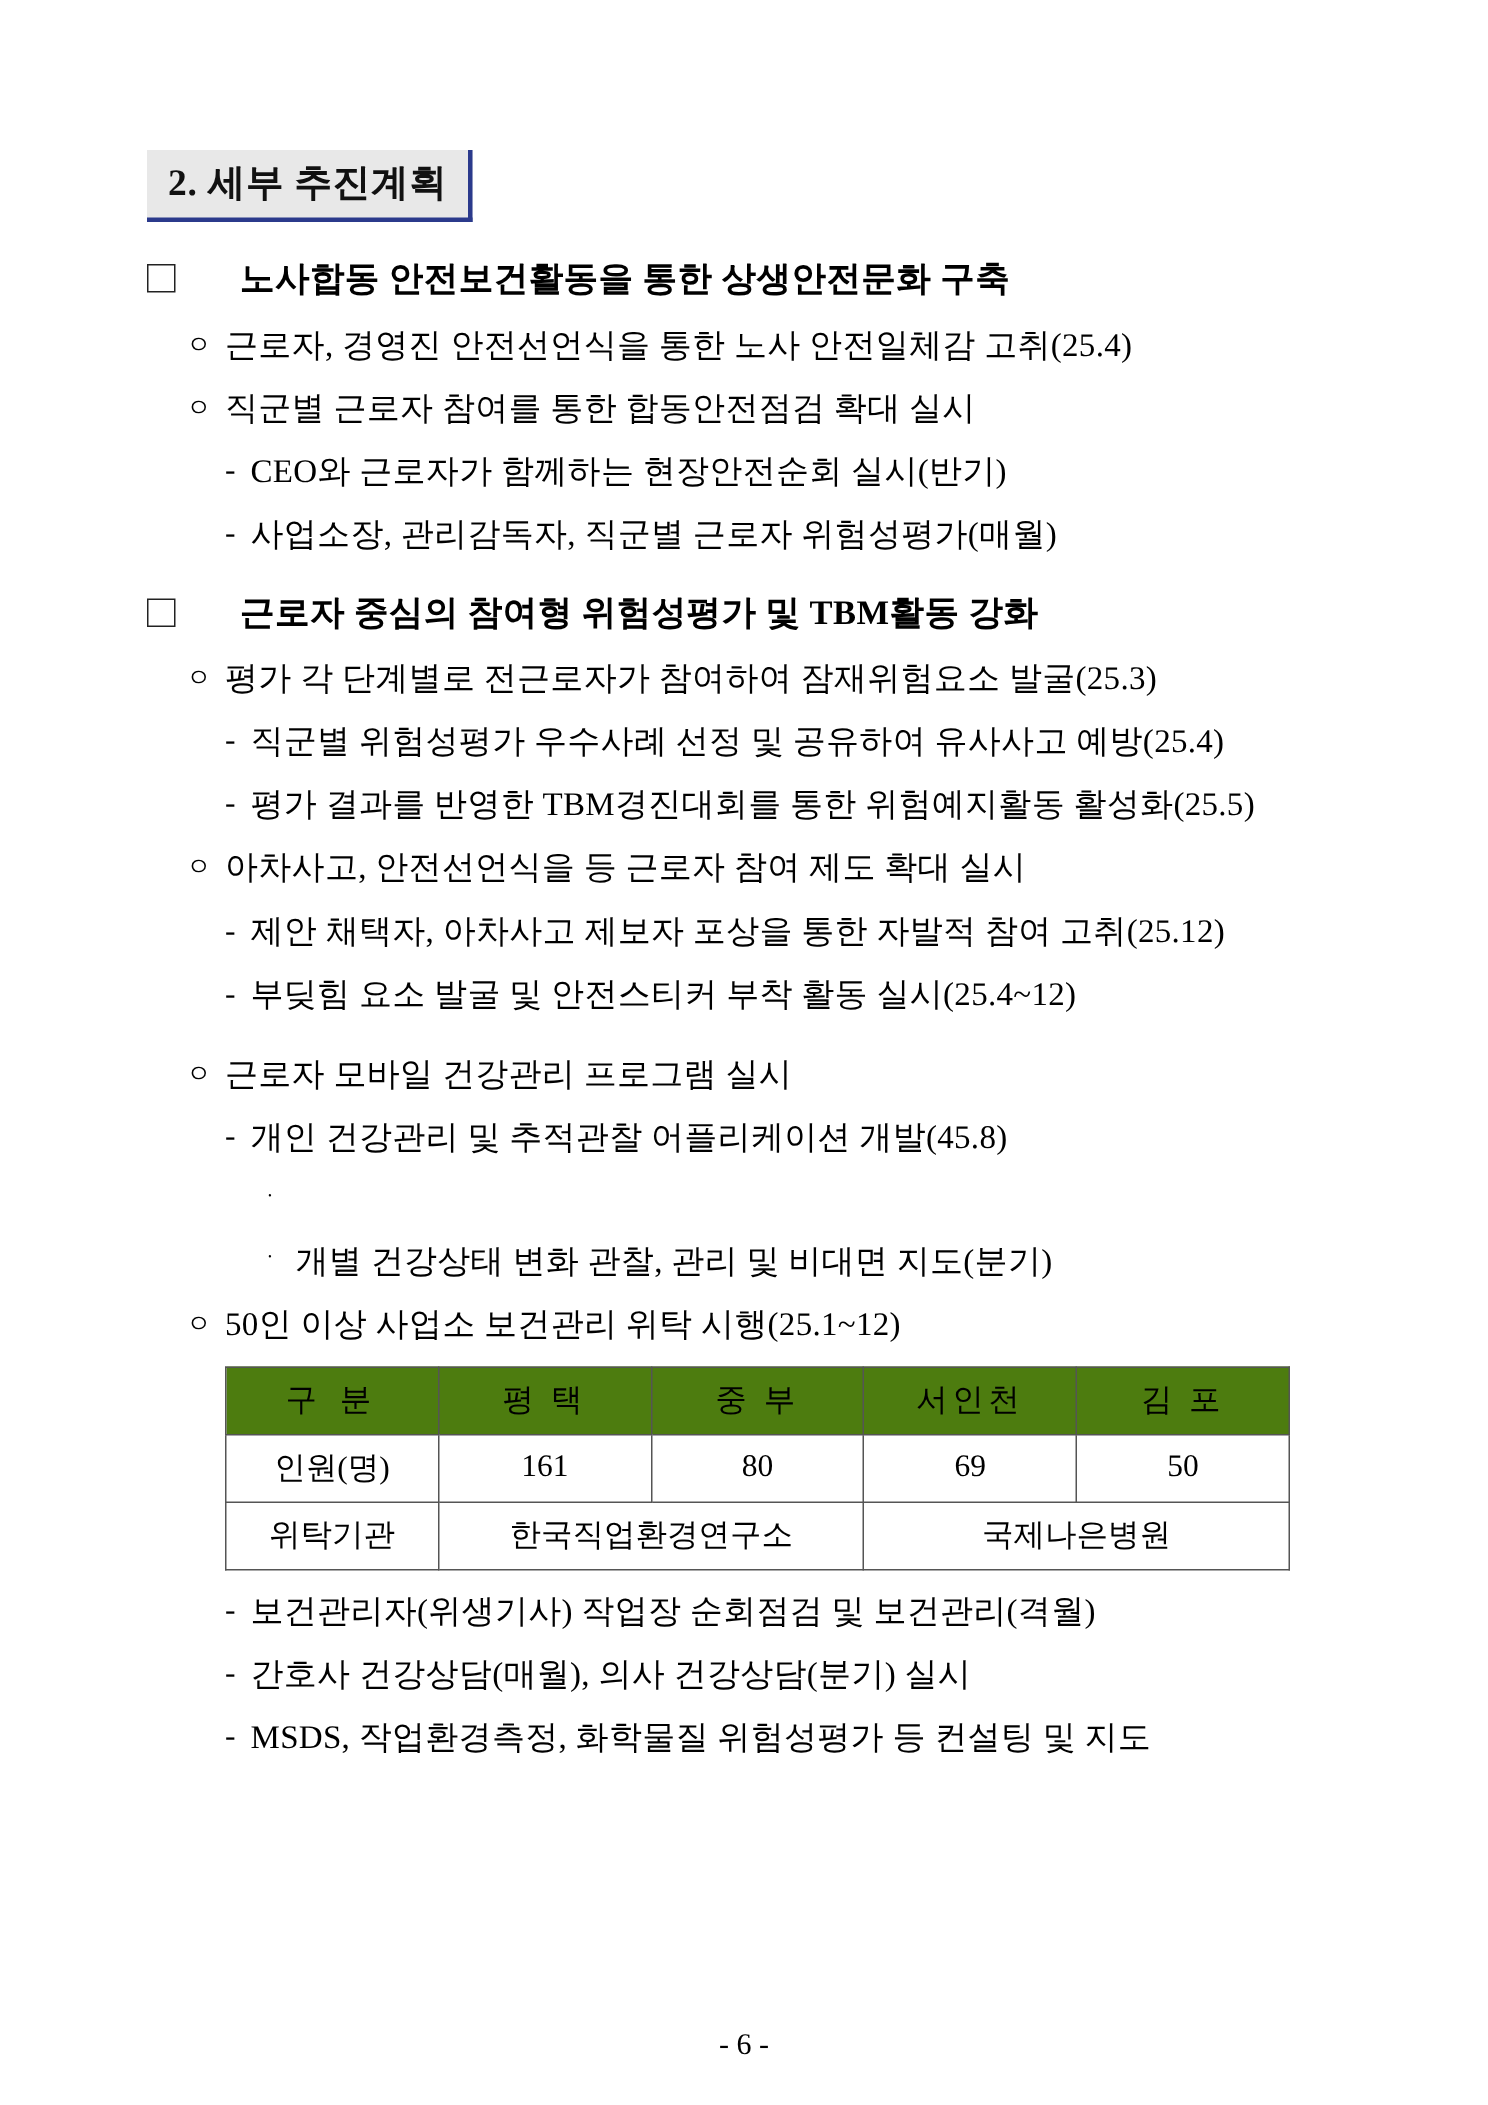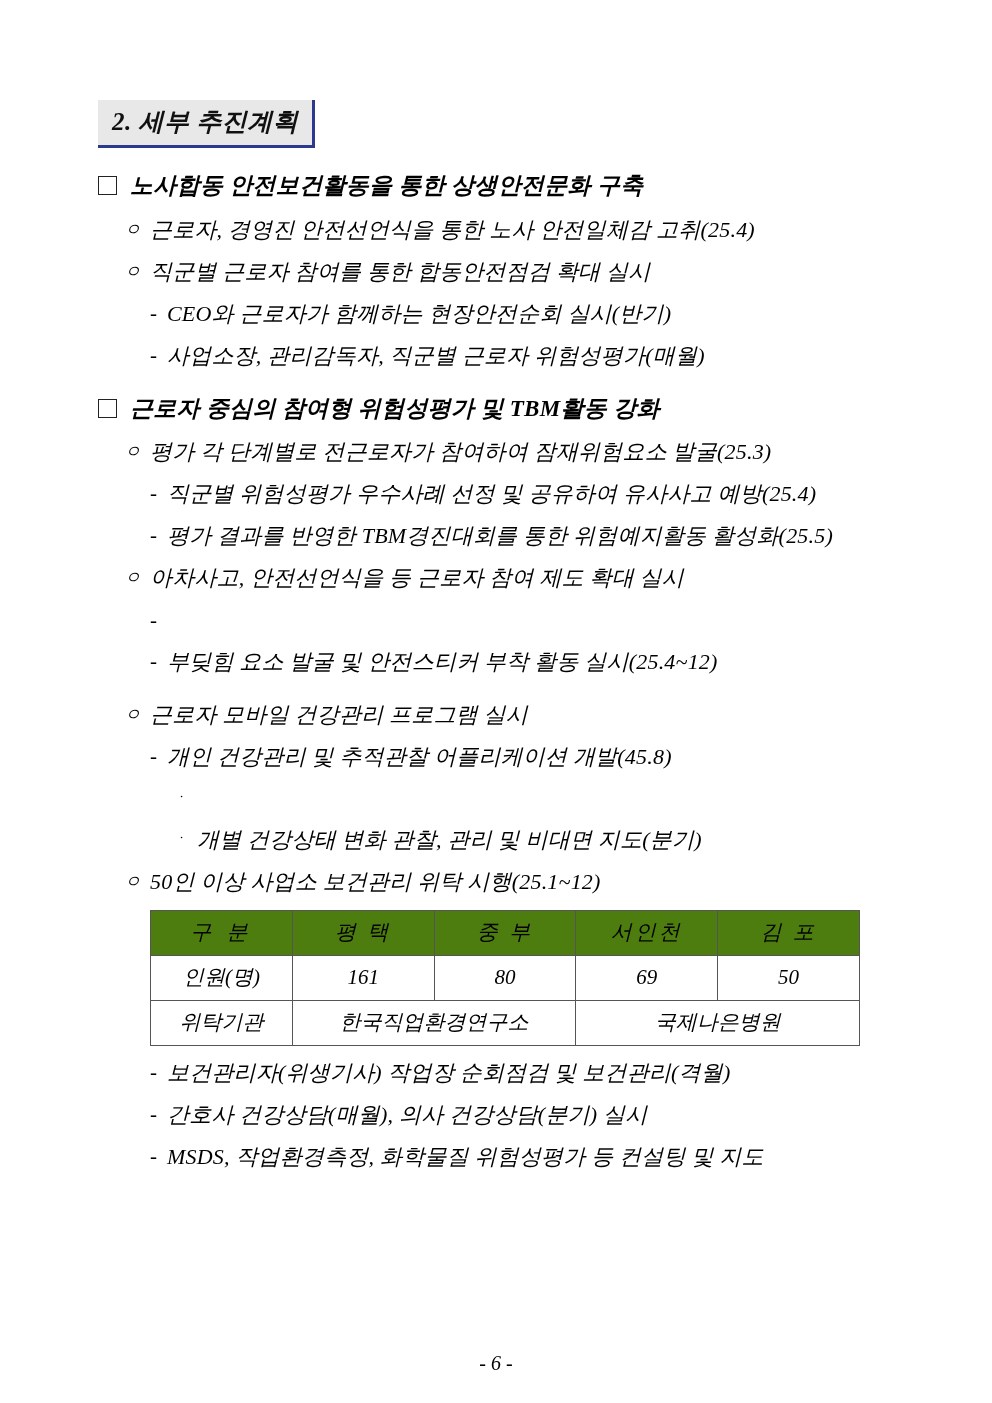--- a/index.html
+++ b/index.html
@@ -14,21 +14,20 @@
     font-family: "Liberation Serif", "DejaVu Serif", serif;
     color: #000000;
   }
   .page {
     position: absolute;
     left: 0; top: 0;
     width: 992px;
     height: 1403px;
     padding: 0;
     box-sizing: border-box;
-    font-style: italic;
   }
 
   
   .section-head {
     position: absolute;
     left: 98px;
     top: 100px;
     display: inline-block;
     background: #e8e8e8;
     border-right: 3px solid #2b3a8c;
@@ -49,20 +48,21 @@
     left: 98px;
     top: 155px;
     width: 810px;
   }
 
   .lvl1 {
     display: flex;
     align-items: flex-start;
     margin-top: 14px;
     margin-bottom: 2px;
+    gap: 30px;
   }
   .lvl1 .box {
     width: 17px;
     height: 17px;
     border: 1.6px solid #222;
     margin-right: 13px;
     margin-top: 7px;
     flex: none;
   }
   .lvl1 .t {
@@ -213,20 +213,21 @@
       <div class="lvl3">
         <span class="mk">-</span>
         <span class="t">평가 결과를 반영한 TBM경진대회를 통한 위험예지활동 활성화(25.5)</span>
       </div>
       <div class="lvl2">
         <span class="mk">ㅇ</span>
         <span class="t">아차사고, 안전선언식을 등 근로자 참여 제도 확대 실시</span>
       </div>
       <div class="lvl3">
         <span class="mk">-</span>
+        <span class="t">제안 채택자, 아차사고 제보자 포상을 통한 자발적 참여 고취(25.12)</span>
       </div>
       <div class="lvl3">
         <span class="mk">-</span>
         <span class="t">부딪힘 요소 발굴 및 안전스티커 부착 활동 실시(25.4~12)</span>
       </div>
     </div>
 
     <div class="group">
 
       <div class="lvl2">

